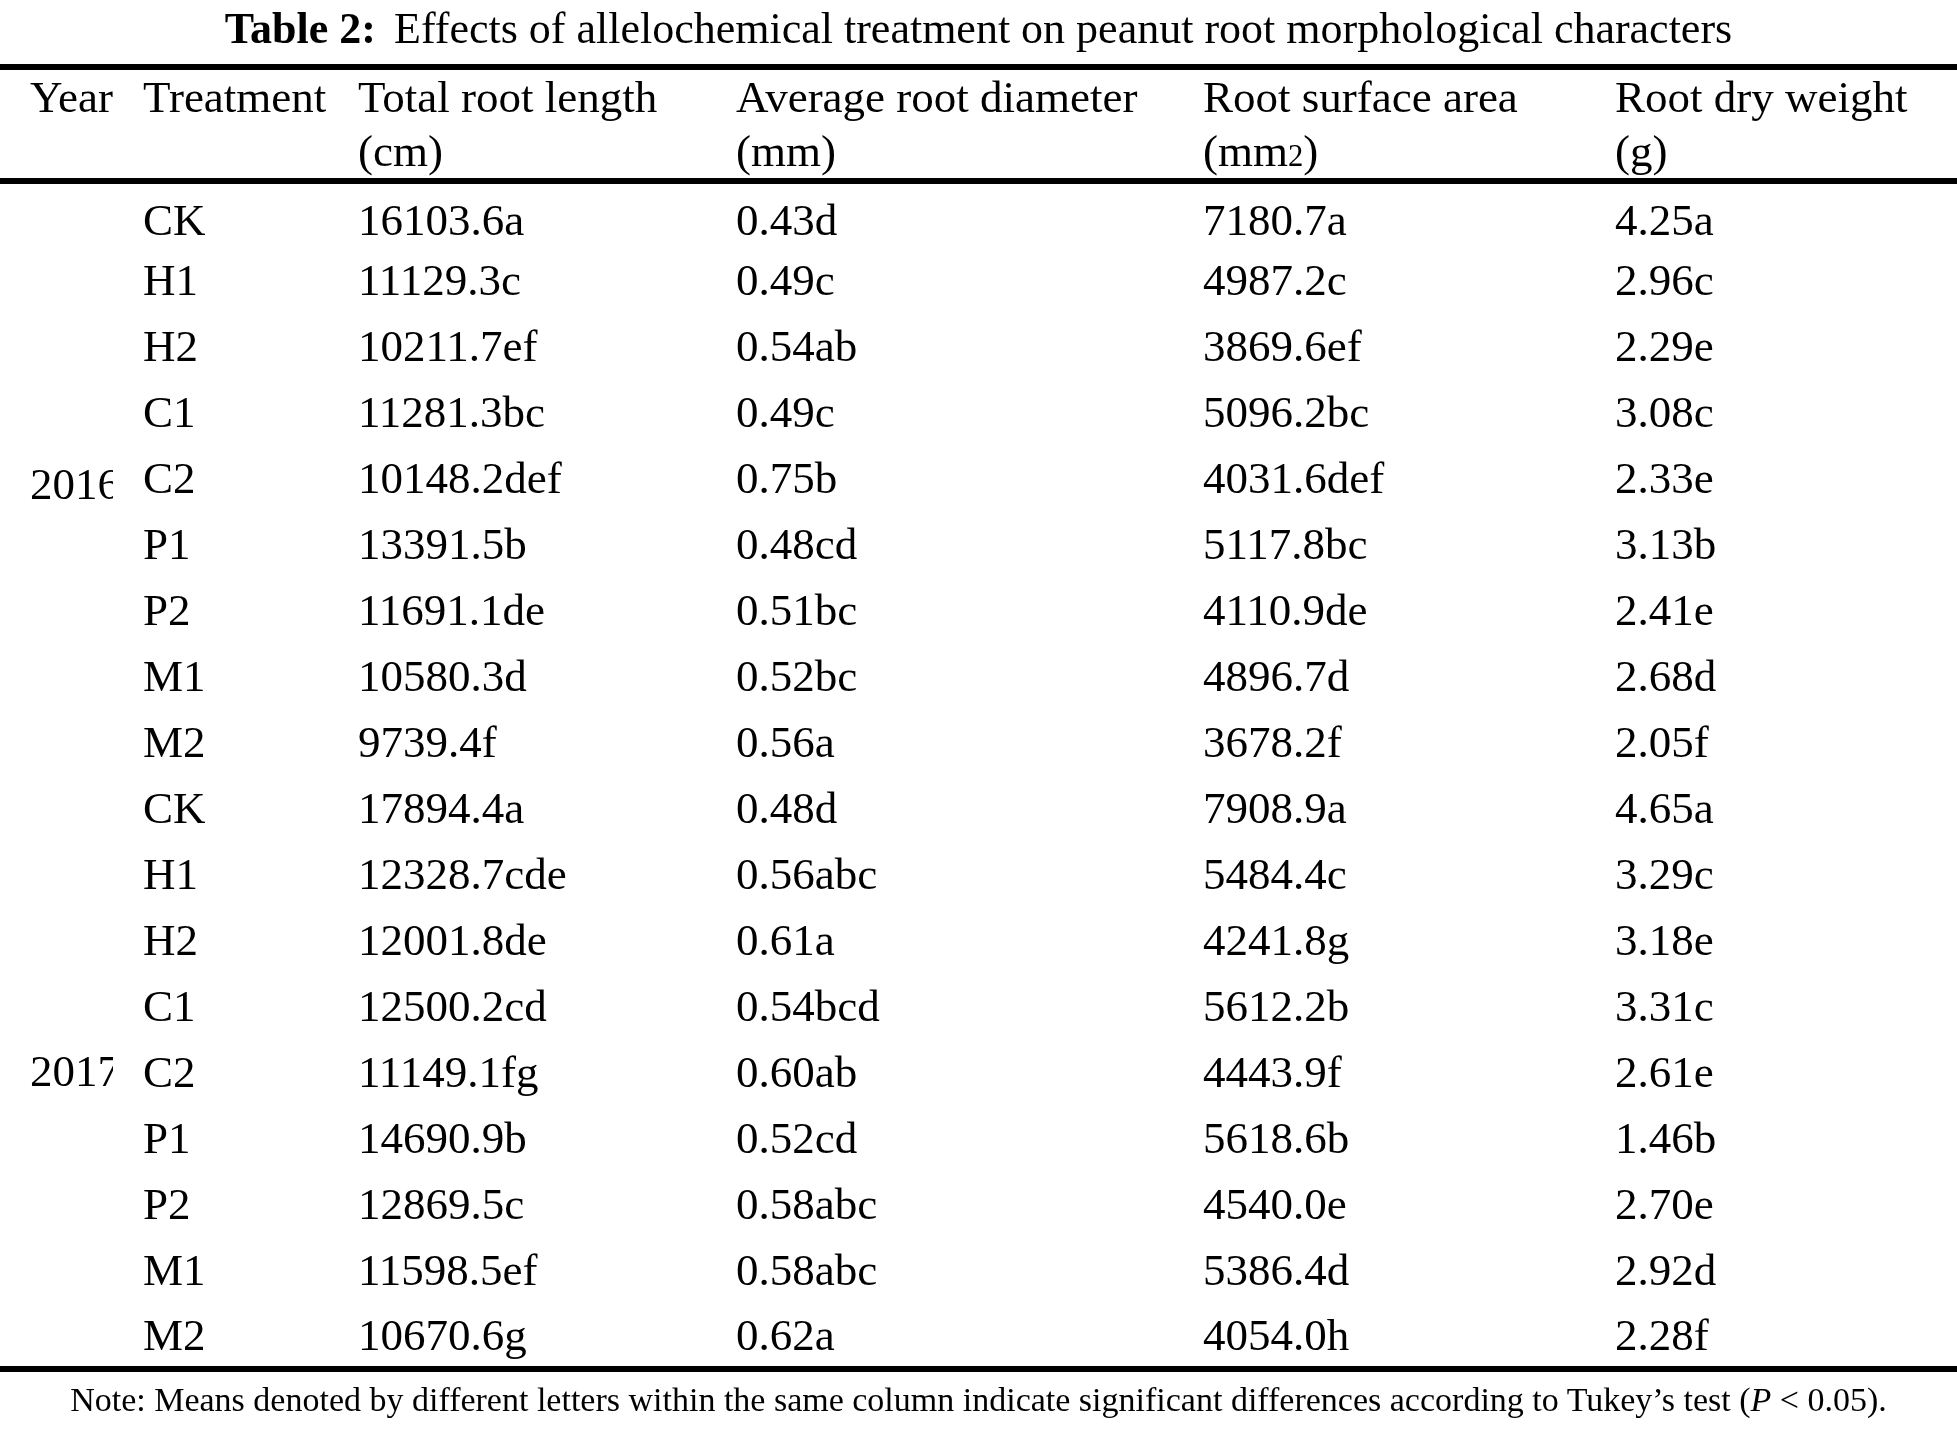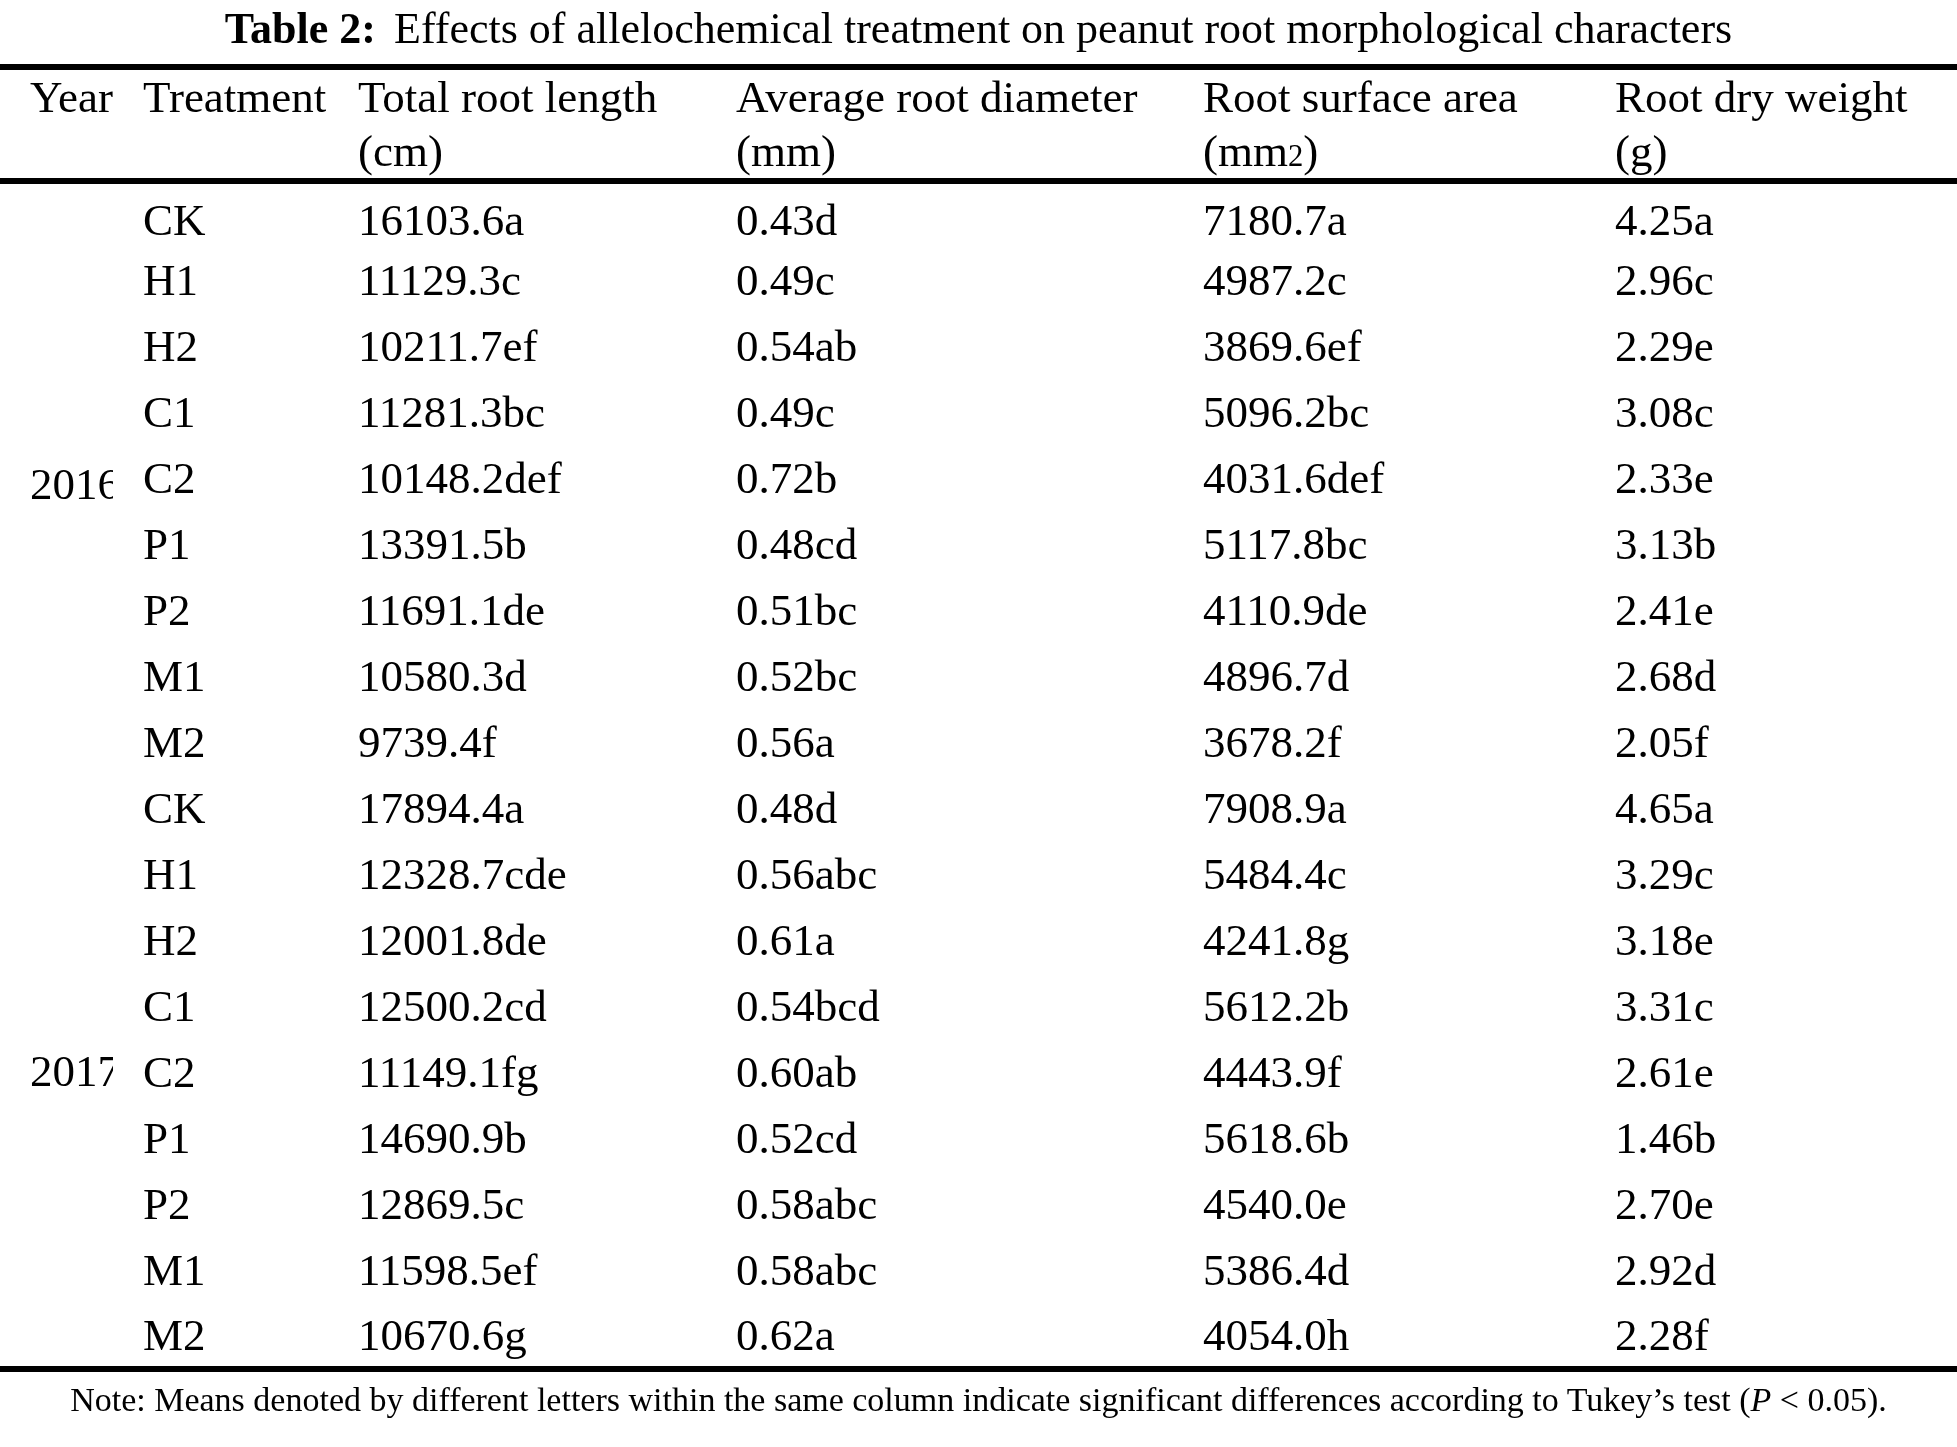--- a/index.html
+++ b/index.html
@@ -154,21 +154,21 @@
       <tr>
         <td>C1</td>
         <td>11281.3bc</td>
         <td>0.49c</td>
         <td>5096.2bc</td>
         <td>3.08c</td>
       </tr>
       <tr>
         <td>C2</td>
         <td>10148.2def</td>
-        <td>0.72b</td>
+        <td>0.75b</td>
         <td>4031.6def</td>
         <td>2.33e</td>
       </tr>
       <tr>
         <td>P1</td>
         <td>13391.5b</td>
         <td>0.48cd</td>
         <td>5117.8bc</td>
         <td>3.13b</td>
       </tr>

